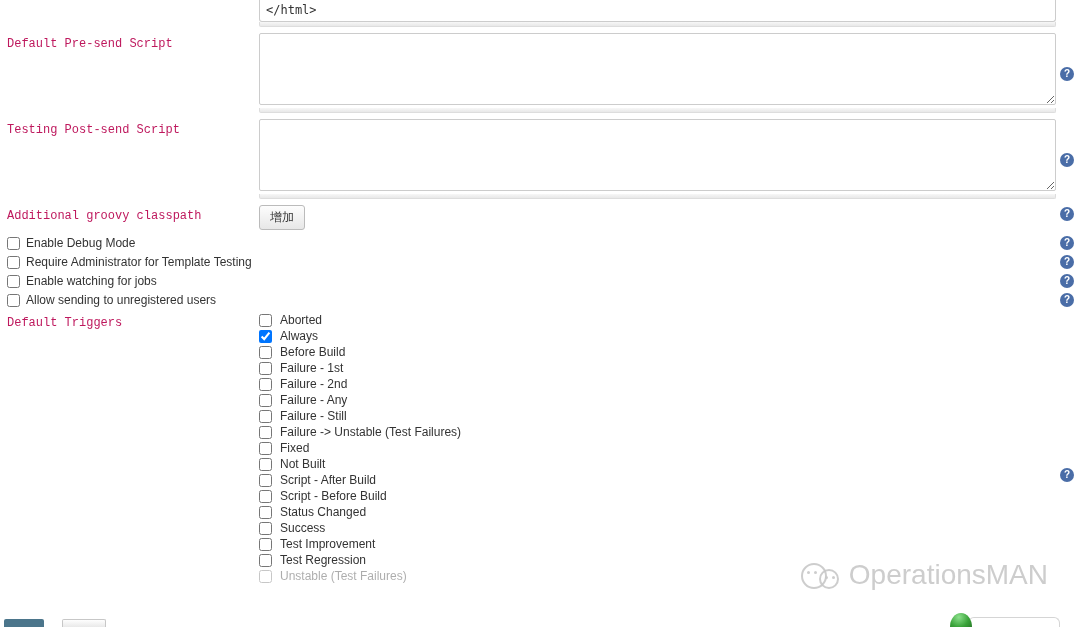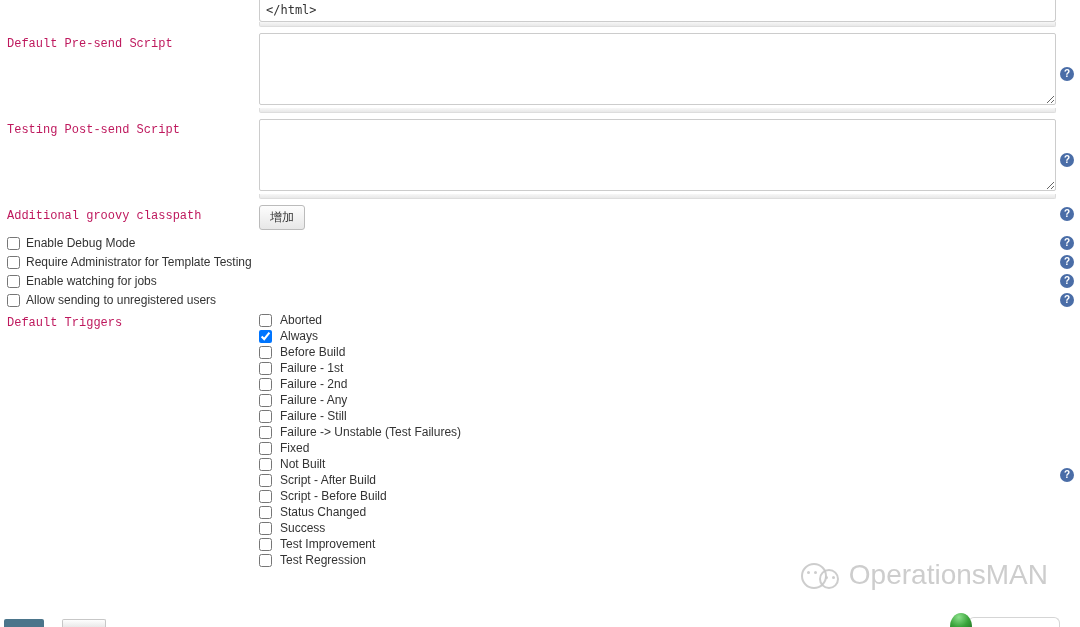--- a/index.html
+++ b/index.html
@@ -329,20 +329,24 @@
             <span>Success</span>
           </div>
           <div class="trigger-item">
             <input type="checkbox" style="">
             <span>Test Improvement</span>
           </div>
           <div class="trigger-item">
             <input type="checkbox" style="">
             <span>Test Regression</span>
           </div>
+          <div class="trigger-item faded">
+            <input type="checkbox" style="">
+            <span>Unstable (Test Failures)</span>
+          </div>
         </div>
     </div>
     <div class="help-icon" style="top:156px">?</div>
   </div>
 
 </div>
 
 <div class="bottom-bar">
   <div class="primary-btn-stub"></div>
   <div class="secondary-btn-stub"></div>

